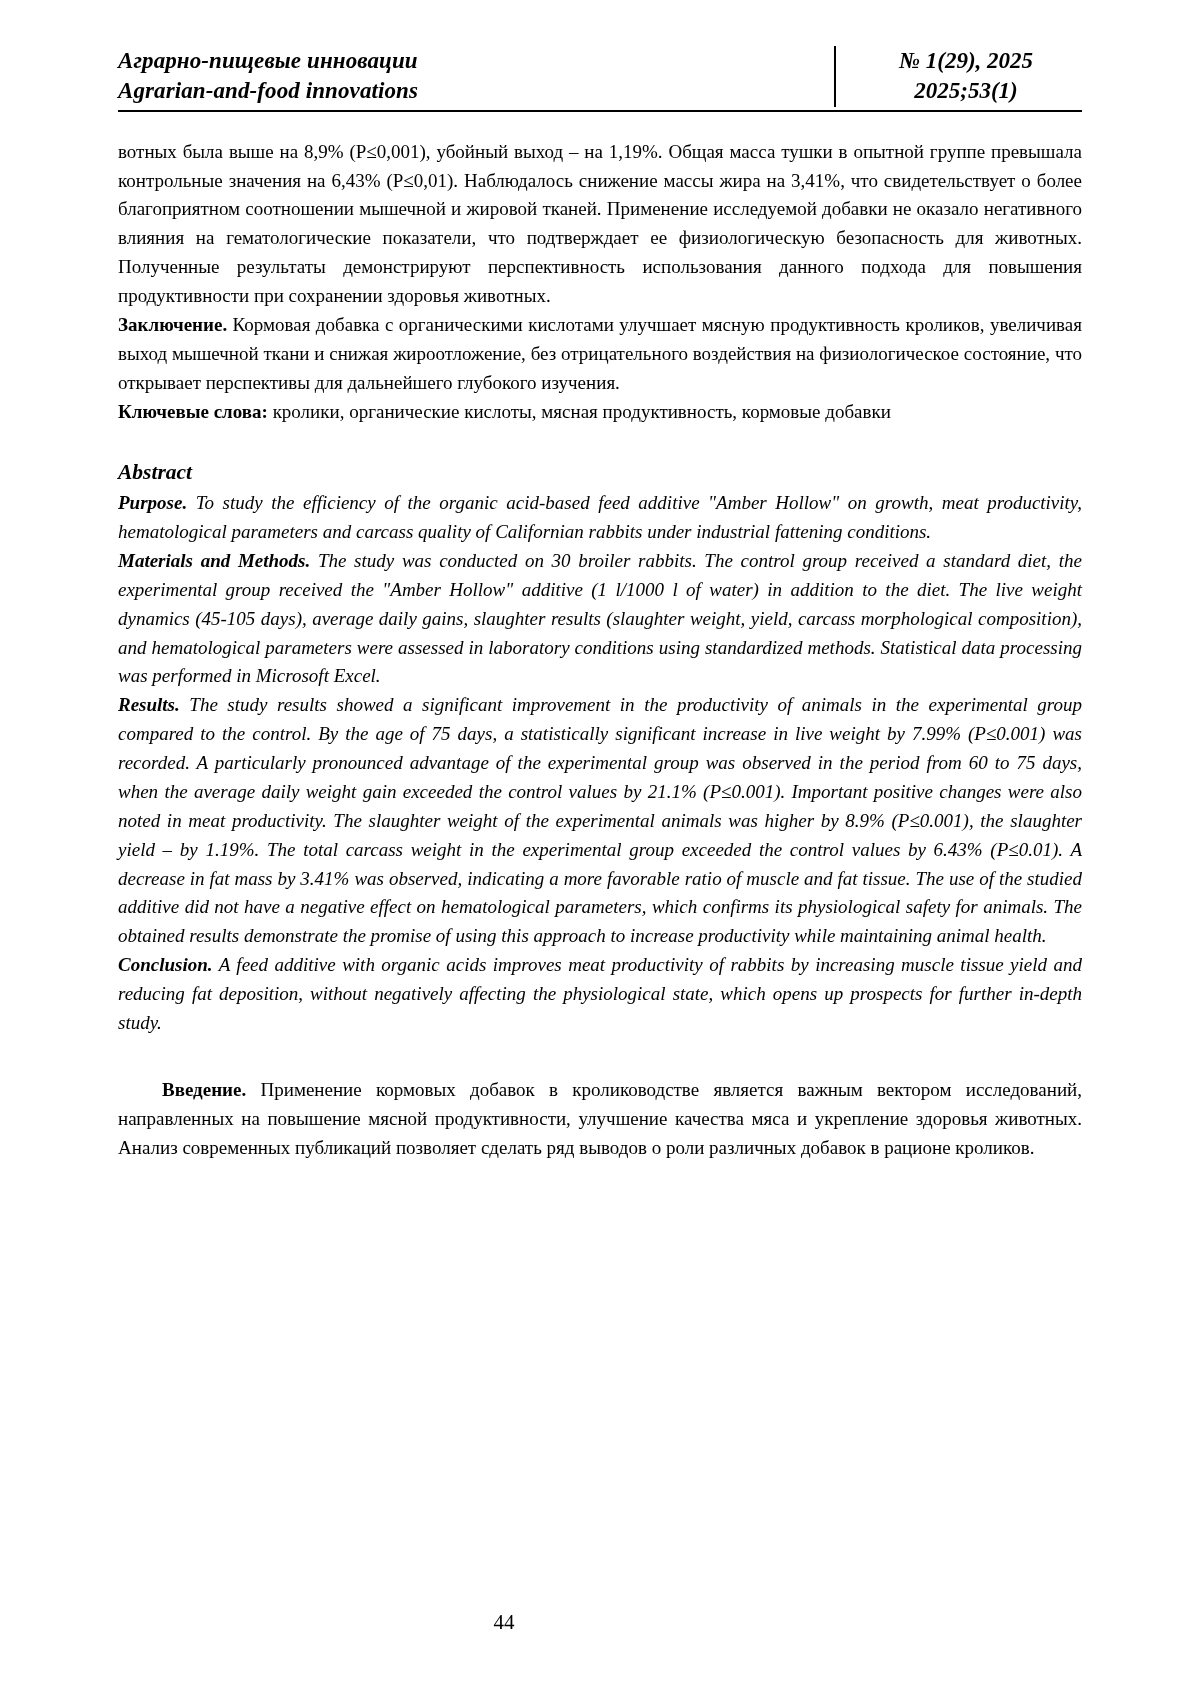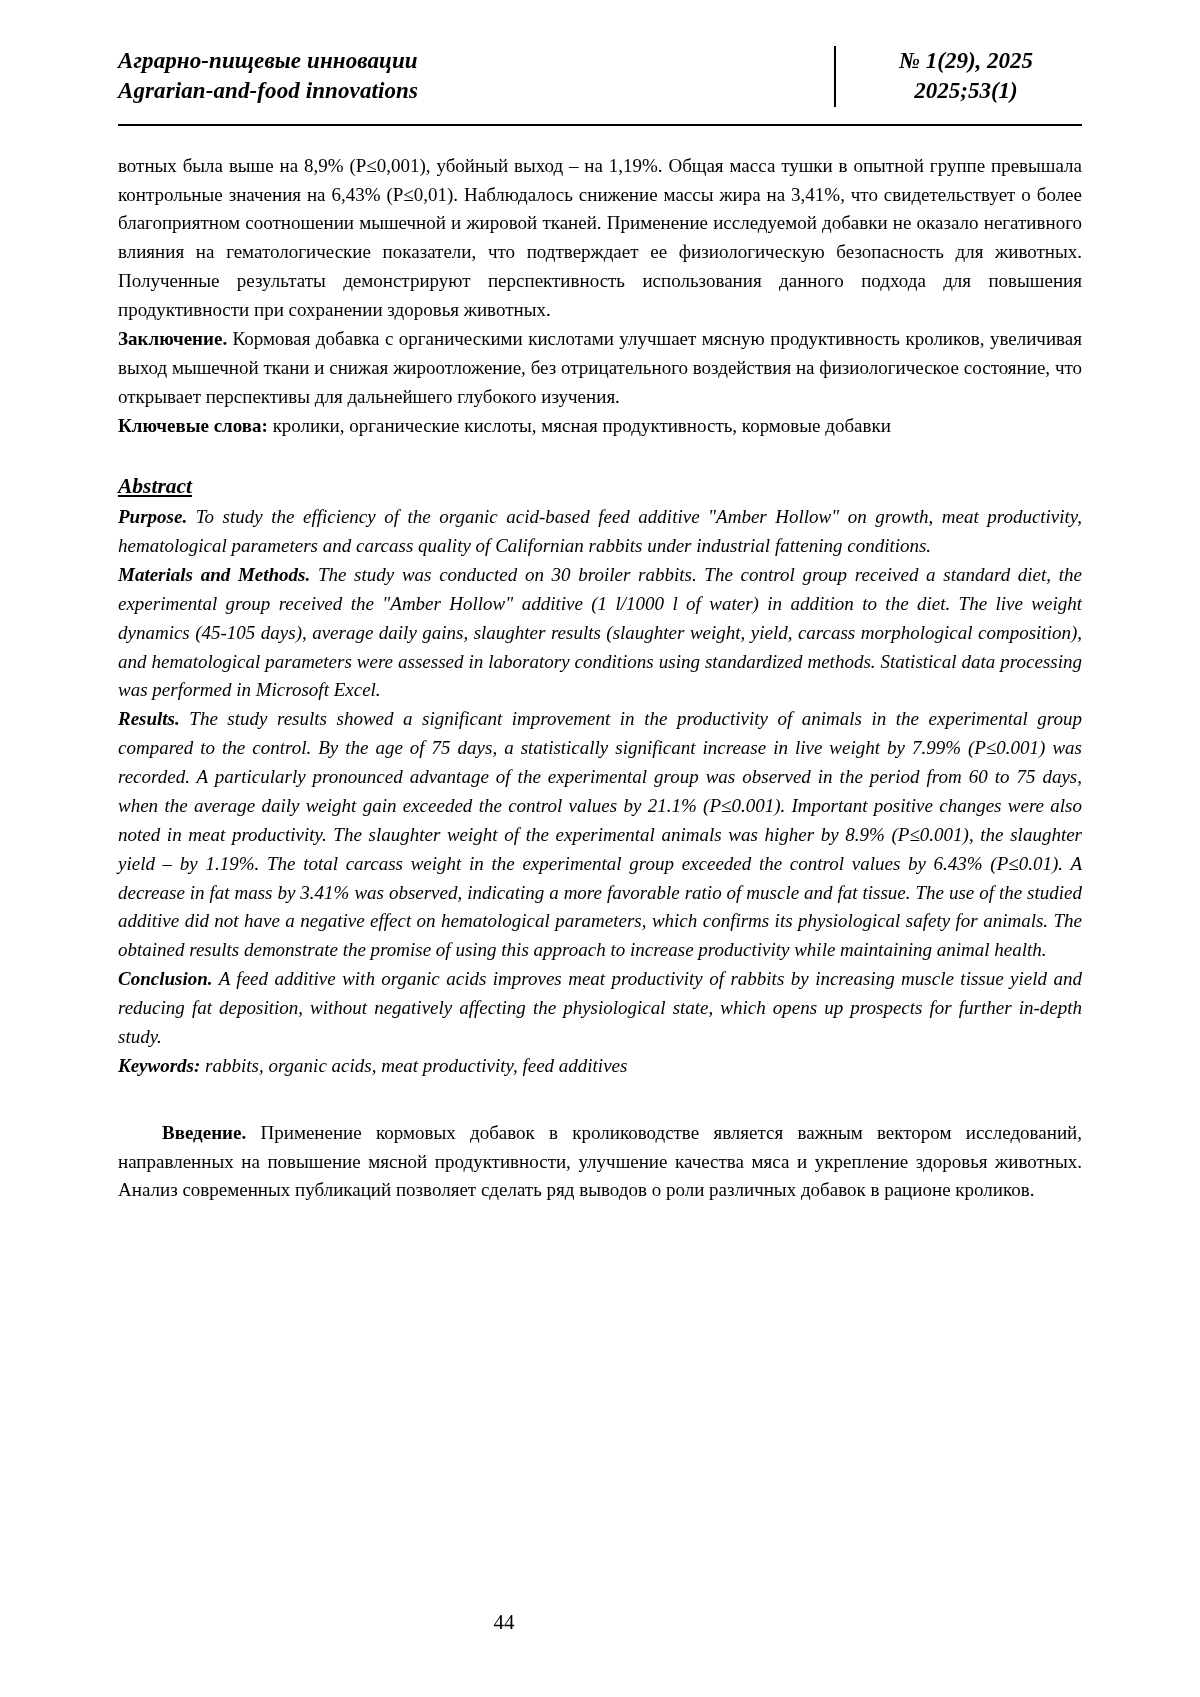--- a/index.html
+++ b/index.html
@@ -20,21 +20,21 @@
     height: 1697px;
     box-sizing: border-box;
     padding: 46px 118px 0 118px;
   }
   
   .masthead {
     display: flex;
     align-items: stretch;
     justify-content: space-between;
     border-bottom: 2.5px solid #000;
-    padding-bottom: 17px;
+    padding-bottom: 3px;
   }
   .masthead-left {
     font-style: italic;
     font-weight: bold;
     font-size: 23px;
     line-height: 1.32;
     letter-spacing: .1px;
   }
   .masthead-right {
     font-style: italic;
@@ -60,21 +60,20 @@
   p.para.indent {
     text-indent: 44px;
   }
   .b { font-weight: bold; }
   .abstract-head {
     margin: 0;
     font-size: 21.5px;
     font-weight: bold;
     font-style: italic;
     line-height: 1.52;
-    text-decoration: underline;
   }
   p.italic {
     font-style: italic;
   }
   .gap-md { height: 30px; }
   .gap-lg { height: 38px; }
   
   .folio {
     position: absolute;
     bottom: 62px;
@@ -113,21 +112,20 @@
     <p class="abstract-head">Abstract</p>
 
     <p class="para italic"><span class="b">Purpose.</span><span> To study the efficiency of the organic acid-based feed additive "Amber Hollow" on growth, meat productivity, hematological parameters and carcass quality of Californian rabbits under industrial fattening conditions.</span></p>
 
     <p class="para italic"><span class="b">Materials and Methods.</span><span> The study was conducted on 30 broiler rabbits. The control group received a standard diet, the experimental group received the "Amber Hollow" additive (1 l/1000 l of water) in addition to the diet. The live weight dynamics (45-105 days), average daily gains, slaughter results (slaughter weight, yield, carcass morphological composition), and hematological parameters were assessed in laboratory conditions using standardized methods. Statistical data processing was performed in Microsoft Excel.</span></p>
 
     <p class="para italic"><span class="b">Results.</span><span> The study results showed a significant improvement in the productivity of animals in the experimental group compared to the control. By the age of 75 days, a statistically significant increase in live weight by 7.99% (P≤0.001) was recorded. A particularly pronounced advantage of the experimental group was observed in the period from 60 to 75 days, when the average daily weight gain exceeded the control values by 21.1% (P≤0.001). Important positive changes were also noted in meat productivity. The slaughter weight of the experimental animals was higher by 8.9% (P≤0.001), the slaughter yield – by 1.19%. The total carcass weight in the experimental group exceeded the control values by 6.43% (P≤0.01). A decrease in fat mass by 3.41% was observed, indicating a more favorable ratio of muscle and fat tissue. The use of the studied additive did not have a negative effect on hematological parameters, which confirms its physiological safety for animals. The obtained results demonstrate the promise of using this approach to increase productivity while maintaining animal health.</span></p>
 
     <p class="para italic"><span class="b">Conclusion.</span><span> A feed additive with organic acids improves meat productivity of rabbits by increasing muscle tissue yield and reducing fat deposition, without negatively affecting the physiological state, which opens up prospects for further in-depth study.</span></p>
 
-    <p class="para italic"><span class="b">Keywords:</span><span> rabbits, organic acids, meat productivity, feed additives</span></p>
 
     <div class="gap-lg"></div>
 
     <p class="para indent"><span class="b">Введение.</span><span> Применение кормовых добавок в кролиководстве является важным вектором исследований, направленных на повышение мясной продуктивности, улучшение качества мяса и укрепление здоровья животных. Анализ современных публикаций позволяет сделать ряд выводов о роли различных добавок в рационе кроликов.</span></p>
 
 
   </div>
 
   <div class="folio">44</div>
 

